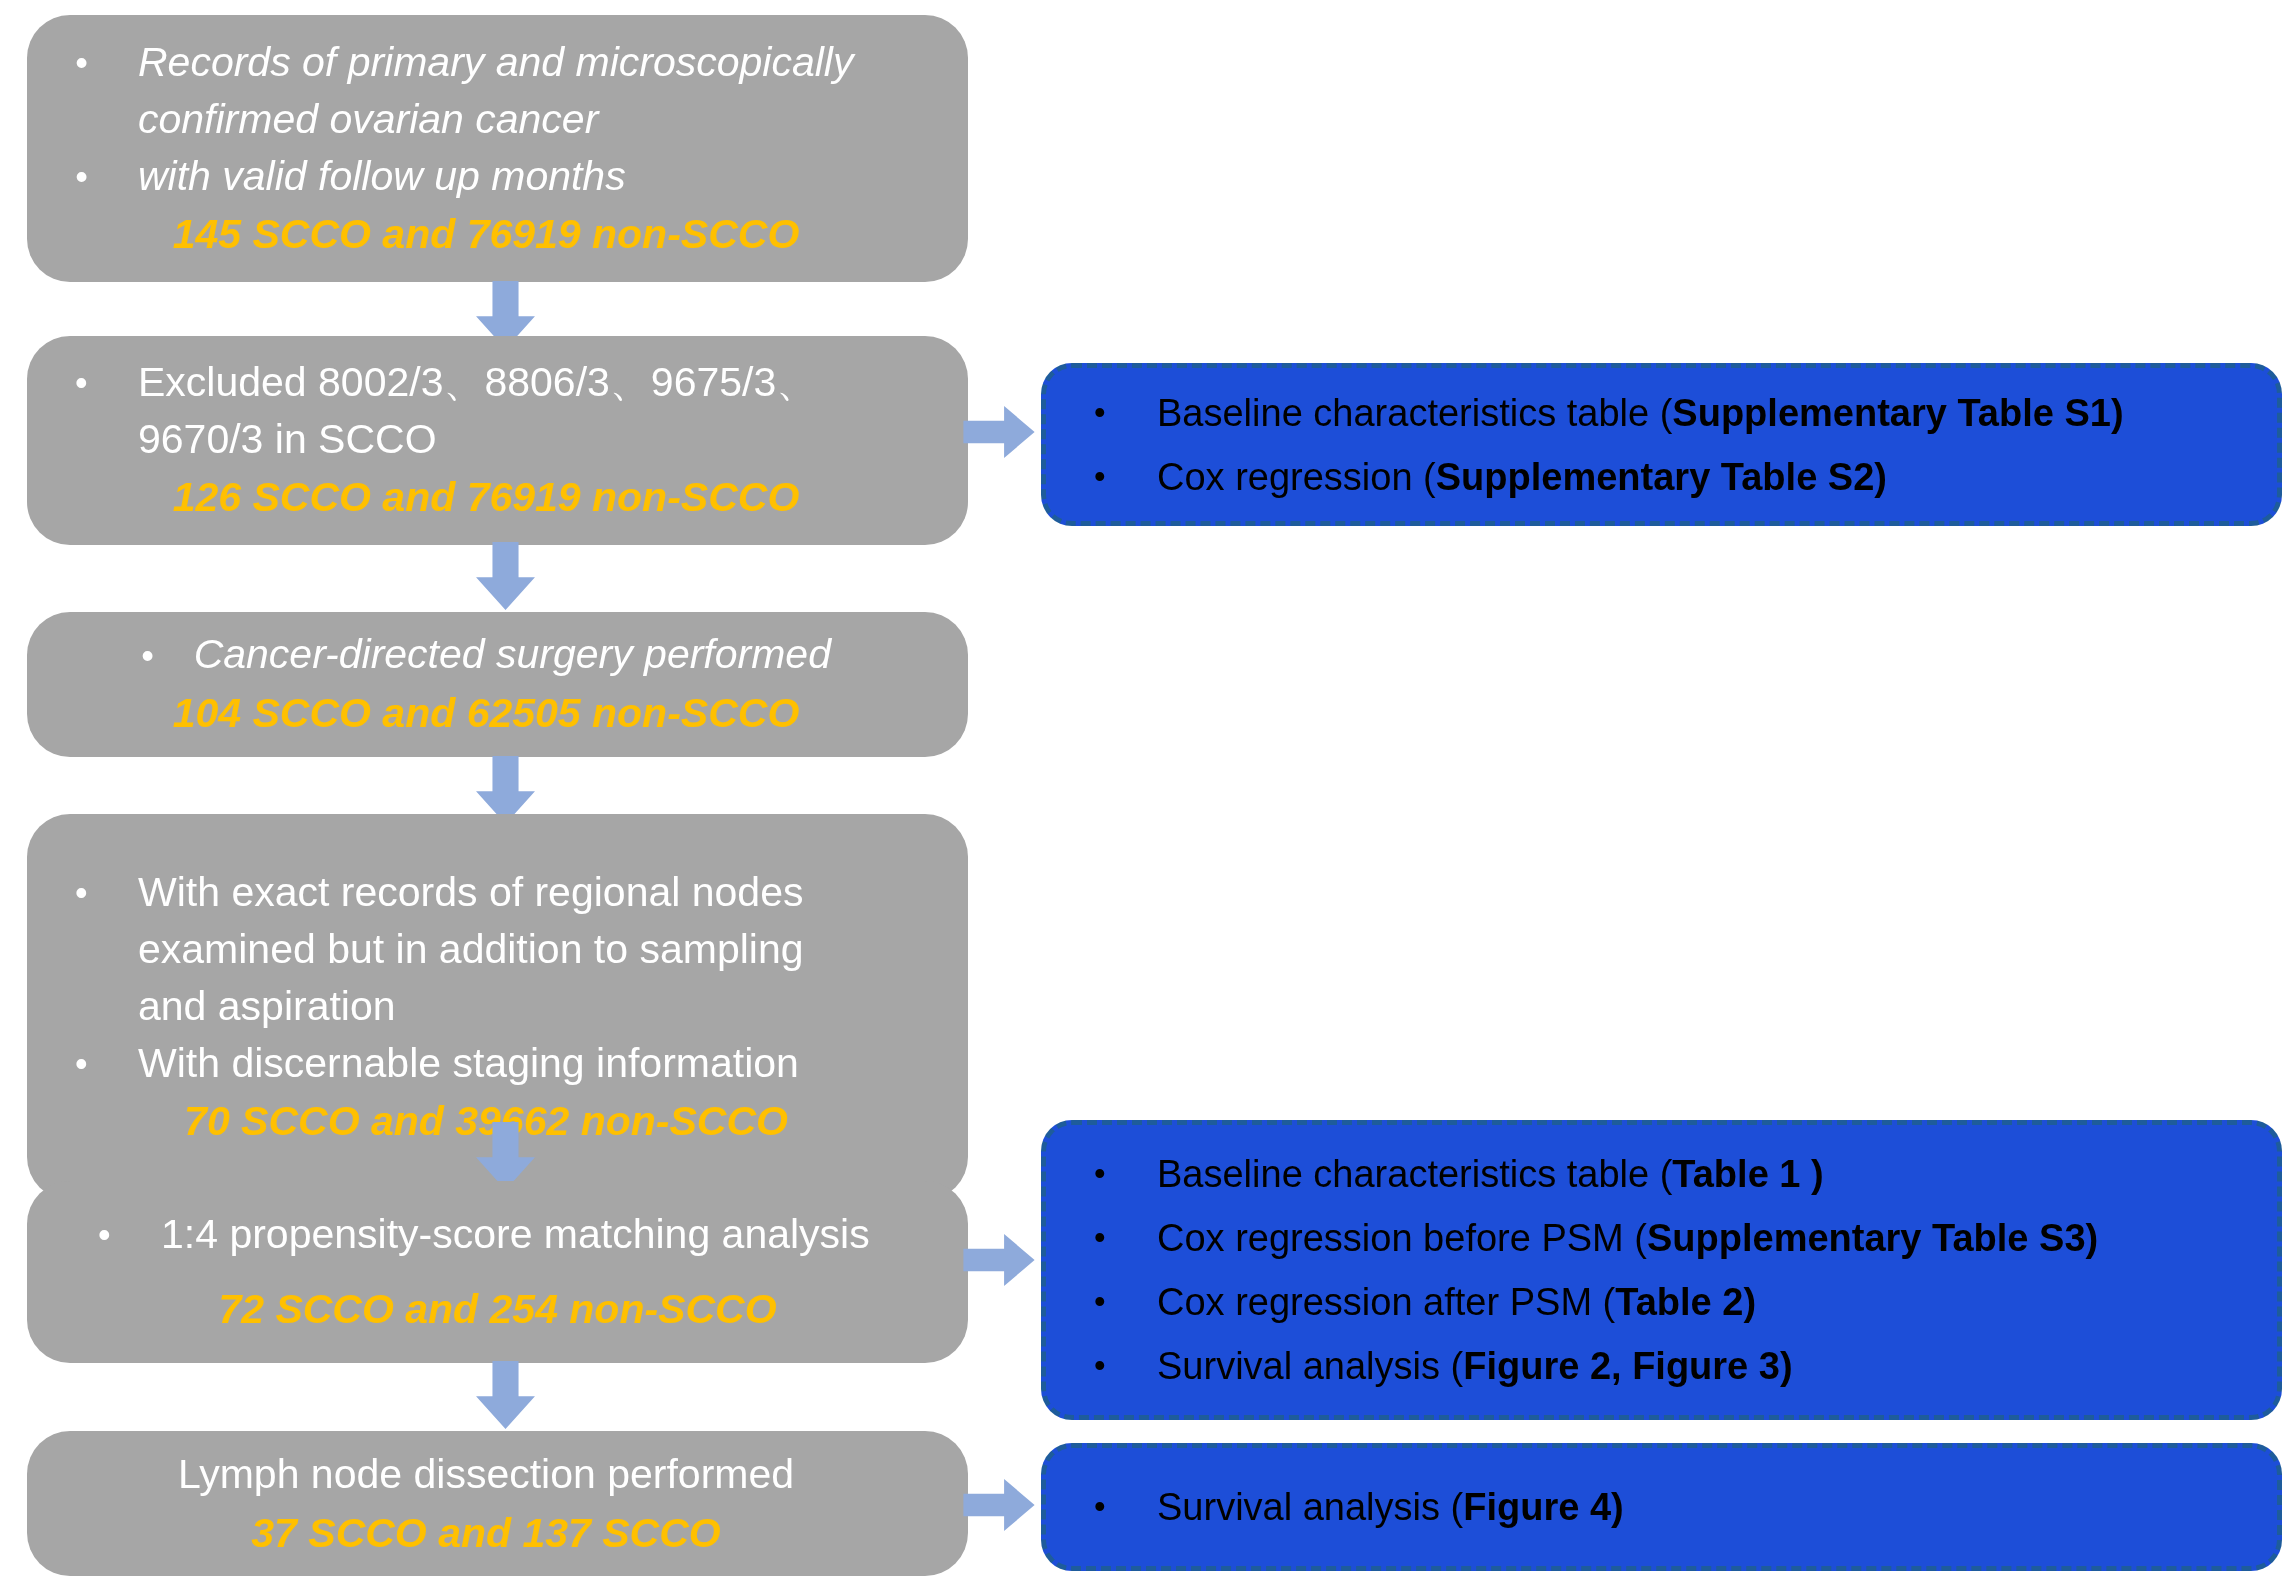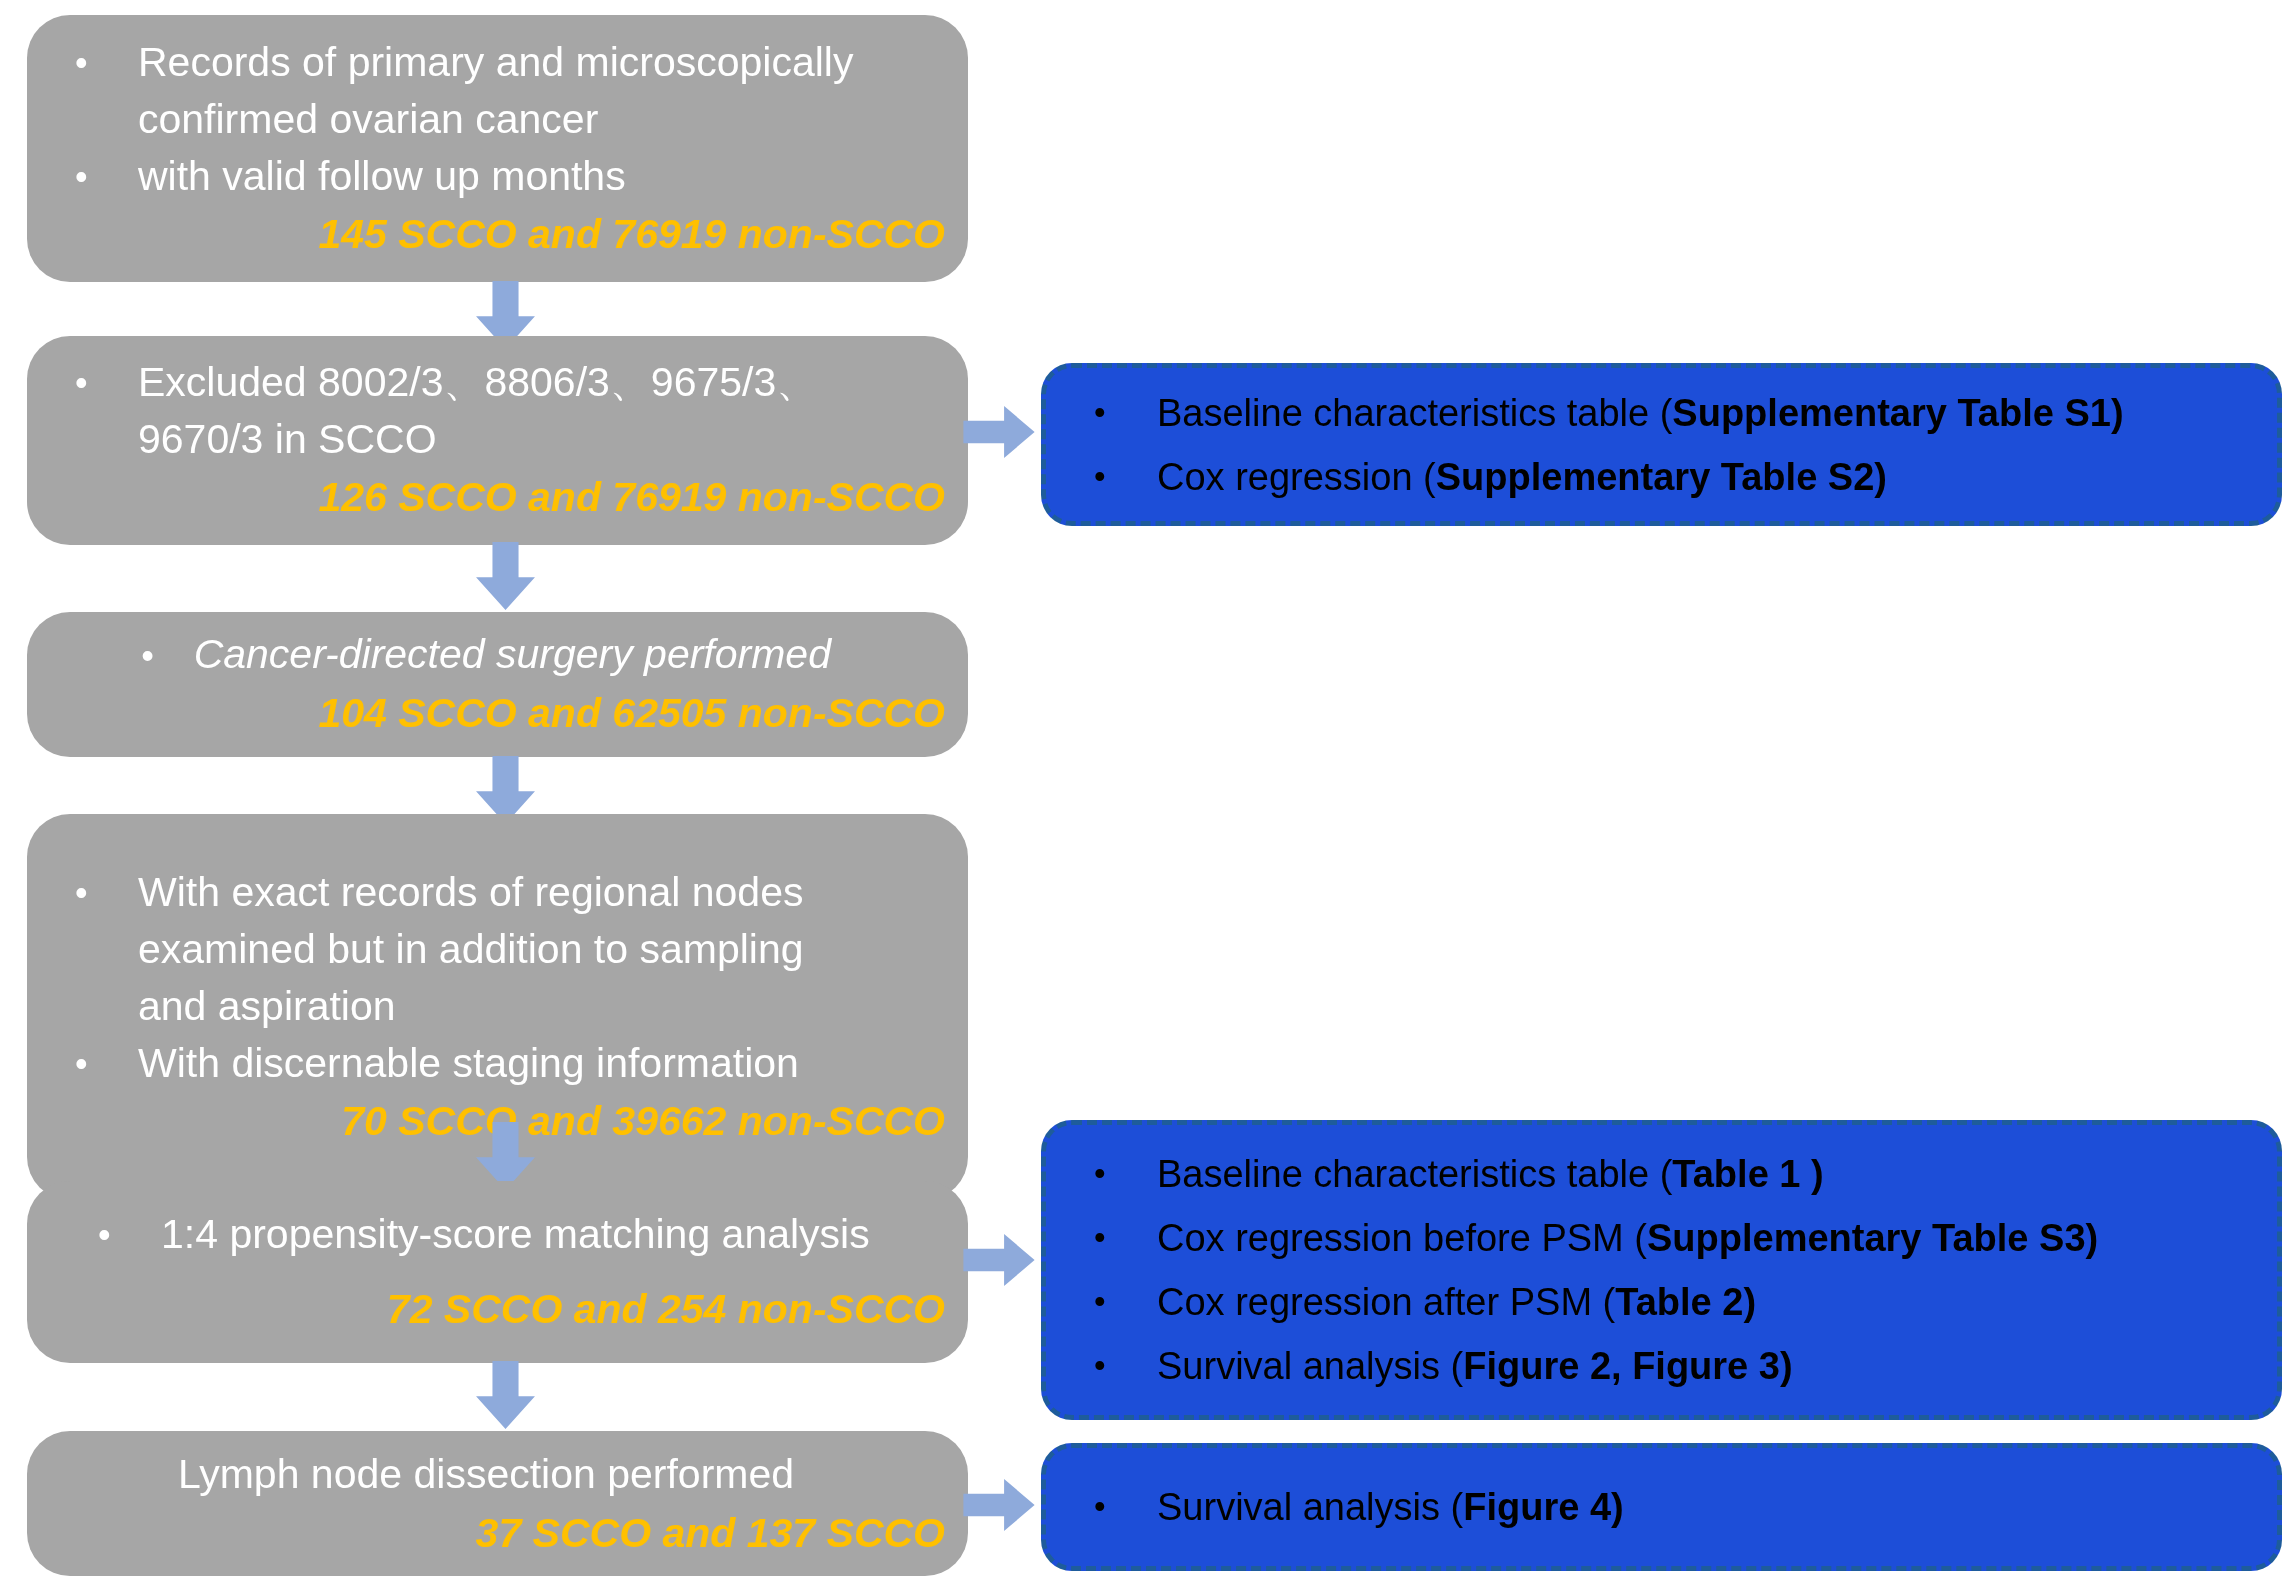--- a/index.html
+++ b/index.html
@@ -50,35 +50,35 @@
     position: static;
     display: inline-block;
     margin-right: 40px;
   }
   .note {
     font-size: 41px;
     line-height: 59px;
     color: #ffc000;
     font-style: italic;
     font-weight: bold;
-    text-align: right;
+    text-align: center;
   }
   .cline {
     font-size: 41px;
     line-height: 59px;
     text-align: center;
     color: #ffffff;
   }
   #g1 { top: 15px;  height: 267px; }
   #g2 { top: 336px; height: 209px; }
   #g3 { top: 612px; height: 145px; }
   #g4 { top: 814px; height: 386px; }
   #g5 { top: 1181px; height: 182px; padding-left: 23px; }
   #g6 { top: 1431px; height: 145px; }
-  #g1 li { max-width: 763px; }
+  #g1 li { max-width: 763px; font-style: italic; }
   #g2 li { max-width: 751px; }
   #g4 li { max-width: 740px; }
   #g5 { row-gap: 17px; }
 
   
   .dbox {
     position: absolute;
     left: 1041px;
     width: 1241px;
     border: 5.7px dashed #1e5c9b;

